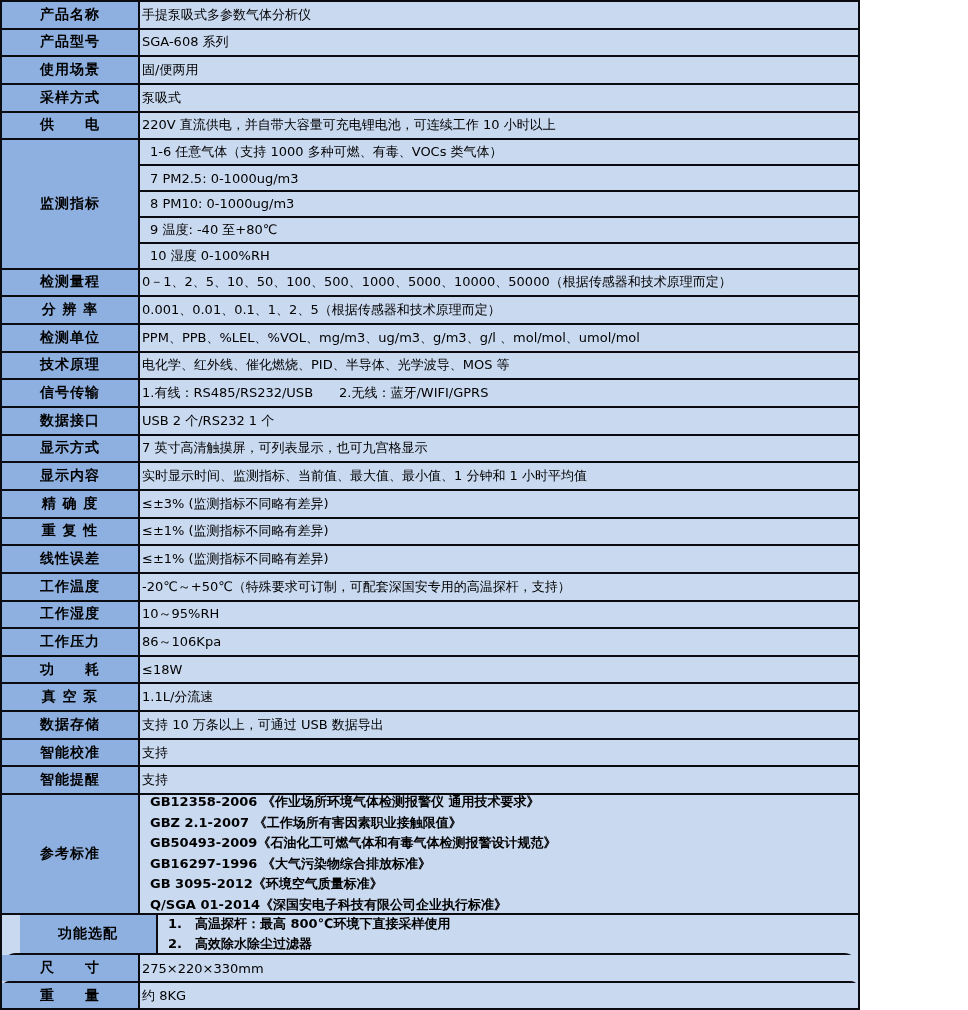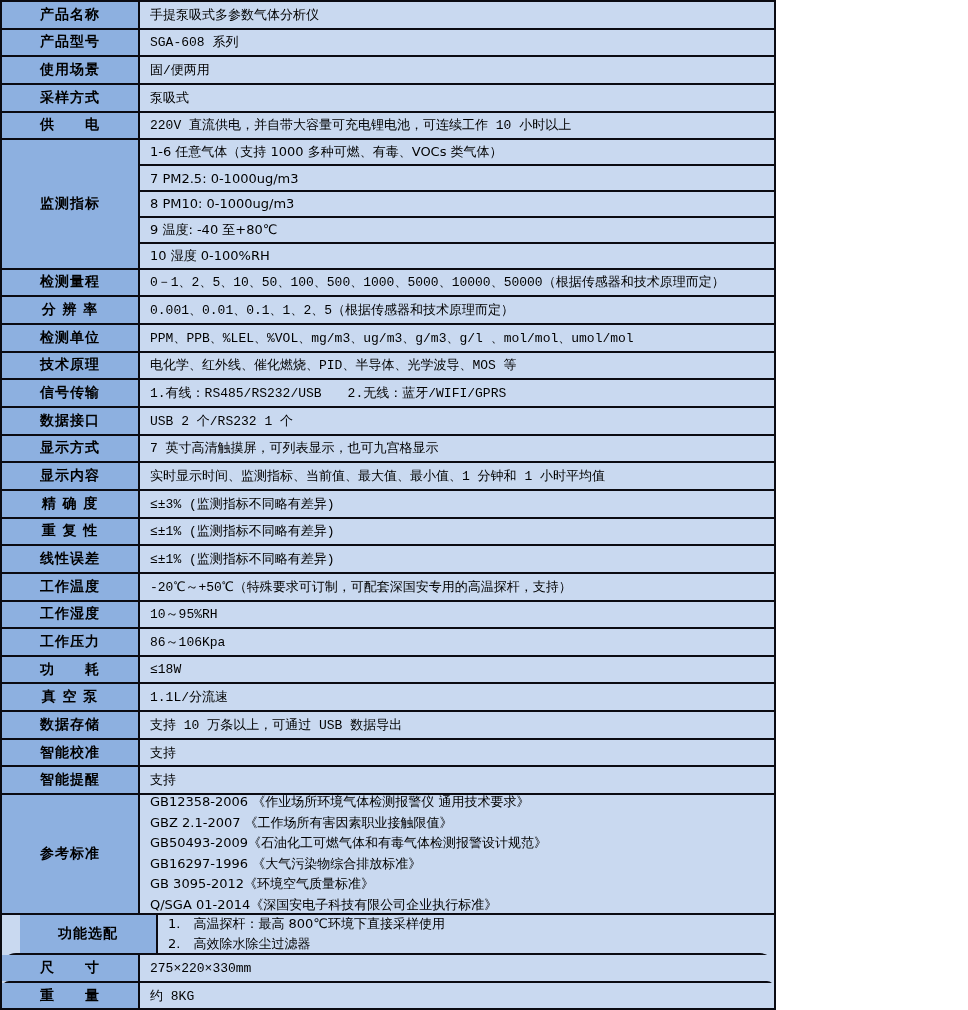--- a/index.html
+++ b/index.html
@@ -1,19 +1,19 @@
 <!DOCTYPE html>
 <html lang="zh"><head>
 <meta charset="utf-8">
 <title>产品规格表</title>
 <style>
   html,body{margin:0;padding:0;background:#ffffff;}
   body{width:968px;font-family:"DejaVu Sans","Liberation Sans",sans-serif;color:#000;}
   .spec-table{
-    width:776px;height:1010px;box-sizing:border-box;
+    width:860px;height:1010px;box-sizing:border-box;
     border:2px solid #0b0b12;
     display:flex;flex-direction:column;
     background:#c9d9f0;
   }
   .row{display:flex;border-top:2px solid #0b0b12;flex:273 1 0;min-height:0;}
   .row:first-child{border-top:none;}
   .row.g5{flex:1355 1 0;}
   .row.ref{flex:1250 1 0;}
   .row.func{flex:410 1 0;padding-left:18px;}
   .row.last{flex:260 1 0;border-radius:7px;}
@@ -21,34 +21,34 @@
   .lc{
     flex:0 0 138px;width:138px;box-sizing:border-box;
     background:#8db0e0;border-right:2px solid #0b0b12;
     display:flex;align-items:center;justify-content:center;
     font-size:14px;font-weight:bold;letter-spacing:1px;
     white-space:pre;text-align:center;
   }
   .vc{
     flex:1;min-width:0;background:#c9d9f0;
     display:flex;align-items:center;
-    padding:0 8px 0 10px;font-size:13px;white-space:pre-wrap;font-family:Liberation Mono, monospace;
+    padding:0 8px 0 2px;font-size:13px;white-space:pre-wrap;
   }
   .vstack{flex:1;min-width:0;display:flex;flex-direction:column;background:#c9d9f0;}
   .vstack .sub{
     flex:1;display:flex;align-items:center;
     padding:0 8px 0 10px;font-size:13px;border-top:2px solid #0b0b12;white-space:pre-wrap;
   }
   .vstack .sub:first-child{border-top:none;}
   .ml{
     flex:1;min-width:0;background:#c9d9f0;
     display:flex;flex-direction:column;justify-content:center;
     padding:3px 8px 3px 10px;font-size:13px;
   }
-  .ml .line{line-height:20.6px;white-space:pre-wrap;}
+  .ml .line{line-height:20.6px;white-space:pre-wrap;font-weight:bold;}
   .ml.numbered .line{line-height:20px;}
 </style>
 </head>
 <body>
 
 <div class="spec-table">
 
   <div class="row">
     <div class="lc">产品名称</div>
     <div class="vc">手提泵吸式多参数气体分析仪</div>

